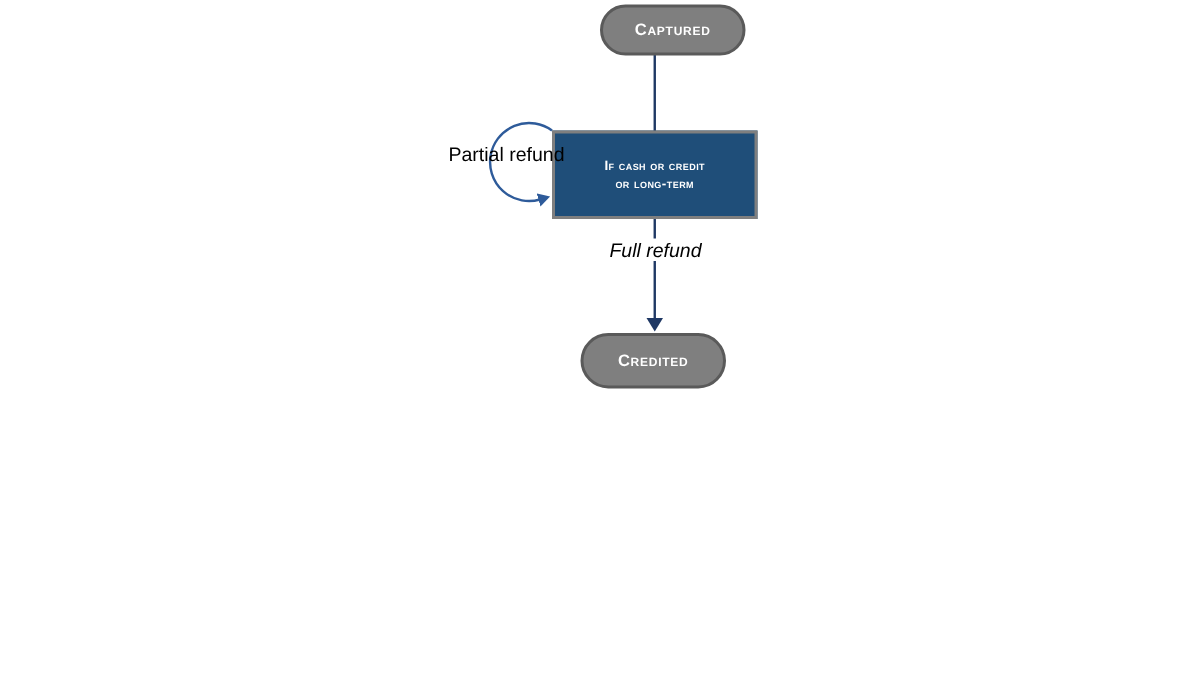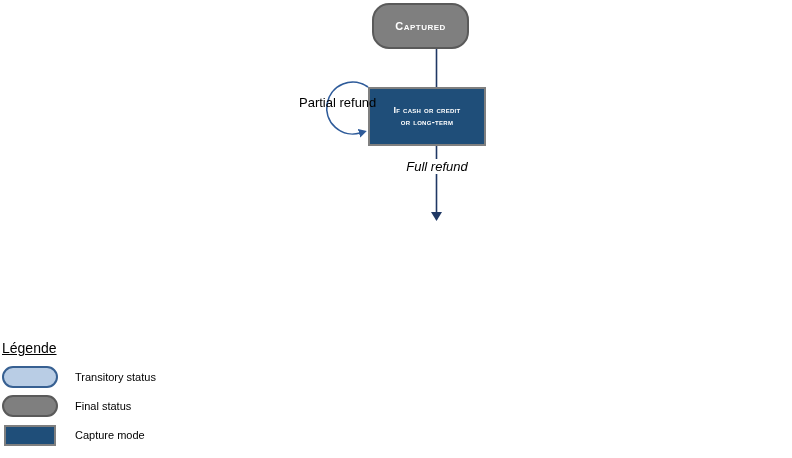--- a/index.html
+++ b/index.html
@@ -49,24 +49,24 @@
     color: var(--node-text);
     font-variant: small-caps;
     font-weight: 700;
   }
   .pill {
     background: var(--final-status-fill);
     border: 2px solid var(--final-status-border);
     font-size: 11px;
     letter-spacing: 0.5px;
   }
-  .pill-captured { left: 372px; top: 3px; width: 97px; height: 46px; border-radius: 17px; }
+  .pill-captured { left: 400px; top: 3px; width: 97px; height: 34px; border-radius: 17px; }
   .pill-credited { left: 387px; top: 222px; width: 97px; height: 37px; border-radius: 19px; }
   .cond-rect {
-    left: 368px; top: 87px; width: 118px; height: 59px;
+    left: 368px; top: 87px; width: 137px; height: 59px;
     background: var(--capture-mode-fill);
     border: 2px solid var(--capture-mode-border);
     flex-direction: column;
     font-size: 9px;
     letter-spacing: 0.3px;
     line-height: 1.3;
   }
   .edge-label {
     position: absolute;
     z-index: 3;
@@ -153,33 +153,18 @@
 
   <div class="node cond-rect">
     <div>If cash or credit</div>
     <div>or long-term</div>
   </div>
 
   <div class="edge-label label-partial">Partial refund</div>
 
   <div class="edge-label label-full">Full refund</div>
 
+  <div class="node pill pill-credited">
+    <span>Credited</span>
+  </div>
 
-  <div class="legend">
-    <div class="legend-title">Légende</div>
-
-    <div class="legend-row">
-      <span class="swatch swatch-transitory"></span>
-      <span class="legend-label">Transitory status</span>
-    </div>
-
-    <div class="legend-row">
-      <span class="swatch swatch-final"></span>
-      <span class="legend-label">Final status</span>
-    </div>
-
-    <div class="legend-row">
-      <span class="swatch swatch-capture"></span>
-      <span class="legend-label">Capture mode</span>
-    </div>
-  </div>
 
 </div>
 
 </body></html>

